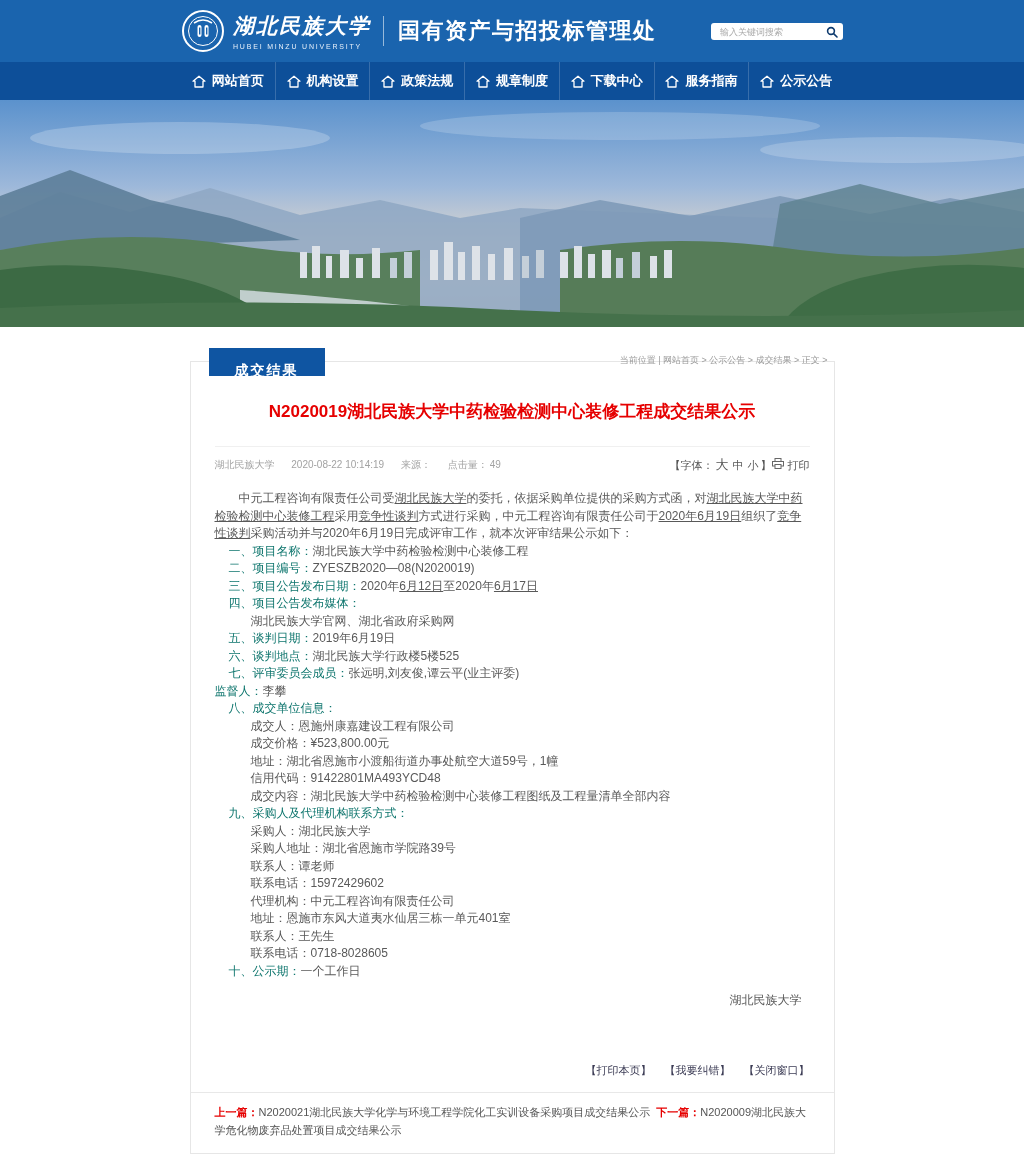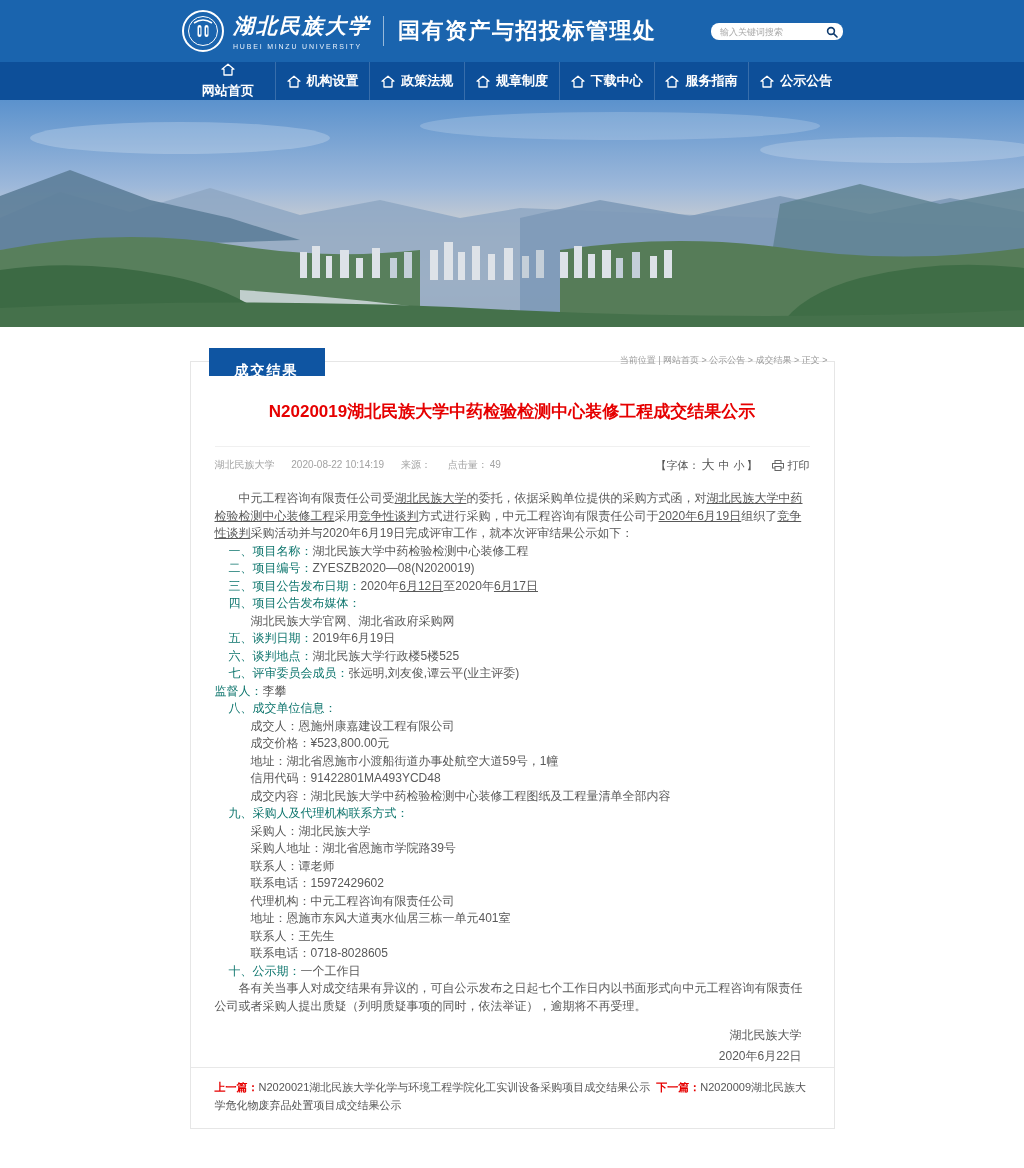--- a/index.html
+++ b/index.html
@@ -7,48 +7,48 @@
 
   
   .header { height: 62px; background: #1a64ae; }
   .header-inner { width: 662px; margin: 0 auto; height: 100%; display: flex; align-items: center; position: relative; }
   .logo-wrap { display: flex; align-items: center; cursor: pointer; }
   .logo-text { margin-left: 8px; }
   .logo-cn { font-family: "DejaVu Serif", serif; font-style: italic; font-weight: bold; font-size: 21px; color: #fff; letter-spacing: 2px; white-space: nowrap; }
   .logo-en { font-size: 7px; color: #e8f1fb; letter-spacing: 1.8px; margin-top: 3px; white-space: nowrap; }
   .v-divider { width: 1px; height: 30px; background: rgba(255,255,255,.55); margin: 0 14px 0 12px; }
   .site-title { font-size: 22px; color: #fff; font-weight: bold; letter-spacing: 1.5px; white-space: nowrap; }
-  .search { position: absolute; right: 0; top: 23px; width: 132px; height: 17px; background: #fff; border-radius: 8px; display: flex; align-items: center; padding: 0 5px 0 9px; }
+  .search { position: absolute; right: 0; top: 23px; width: 132px; height: 17px; background: #fff; border-radius: 3px; display: flex; align-items: center; padding: 0 5px 0 9px; }
   .search input { border: none; outline: none; font-size: 9px; color: #666; width: 100%; background: transparent; font-family: inherit; }
   .search input::placeholder { color: #aaa; }
   .search-btn { display: flex; align-items: center; cursor: pointer; }
 
   
   .nav { height: 38px; background: #0d4f99; }
   .nav-inner { width: 662px; margin: 0 auto; display: flex; height: 100%; }
   .nav-item { flex: 1; display: flex; align-items: center; justify-content: center; gap: 6px; color: #fff; font-size: 13px; font-weight: bold; cursor: pointer; border-left: 1px solid rgba(255,255,255,.18); text-decoration: none; white-space: nowrap; }
-  .nav-item:first-child { border-left: none; flex-direction: column; }
+  .nav-item:first-child { border-left: none; }
 
   
   .banner { height: 227px; overflow: hidden; line-height: 0; }
 
   
   .content-box { width: 645px; margin: 34px auto 0; border: 1px solid #e6e6e6; background: #fff; position: relative; }
   .tab { position: absolute; top: -14px; left: 18px; height: 28px; line-height: 28px; padding: 8px 26px; background: #0f55a2; color: #fff; font-size: 14px; font-weight: bold; letter-spacing: 2px; cursor: pointer; }
   .breadcrumb { position: absolute; top: -8px; right: 6px; font-size: 9px; color: #9a9a9a; cursor: pointer; }
 
   .article { padding: 38px 24px 0; }
   .article h1 { font-size: 17px; color: #e60000; text-align: center; font-weight: bold; line-height: 24px; }
   .meta-row { margin-top: 22px; border-top: 1px solid #f0f0f0; padding: 9px 0 8px; display: flex; justify-content: space-between; align-items: center; font-size: 10px; color: #a3a3a3; }
   .meta-left span { margin-right: 14px; }
   .meta-left .hits-label { margin-right: 2px; }
-  .meta-right { display: flex; align-items: center; gap: 14px; color: #555; font-size: 11px; }
+  .meta-right { display: flex; align-items: center; color: #555; font-size: 11px; }
   .font-sizes span.fs { cursor: pointer; margin: 0 2px; }
   .font-sizes .fs-big { font-size: 13px; }
-  .print-btn { display: flex; align-items: center; gap: 4px; cursor: pointer; color: #555; }
+  .print-btn { display: flex; gap: 4px; cursor: pointer; color: #555; }
 
   .body { margin-top: 8px; font-size: 12px; color: #595959; line-height: 17.5px; }
   .body p { margin: 0; }
   .p-indent { text-indent: 2em; }
   .item { padding-left: 14px; }
   .sub { padding-left: 36px; }
   .lbl { font-weight: normal; color: #0f766e; }
   .u { text-decoration: underline; }
 
   .sign-block { margin-top: 10px; text-align: right; padding-right: 8px; line-height: 21px; color: #595959; font-size: 12px; }
@@ -255,28 +255,31 @@
         <p class="sub">采购人：湖北民族大学</p>
         <p class="sub">采购人地址：湖北省恩施市学院路39号</p>
         <p class="sub">联系人：谭老师</p>
         <p class="sub">联系电话：15972429602</p>
         <p class="sub">代理机构：中元工程咨询有限责任公司</p>
         <p class="sub">地址：恩施市东风大道夷水仙居三栋一单元401室</p>
         <p class="sub">联系人：王先生</p>
         <p class="sub">联系电话：0718-8028605</p>
         <p class="item"><span class="lbl">十、公示期：</span><span>一个工作日</span></p>
 
-        <p class="p-indent">各有关当事人对成交结果有异议的，可自公示发布之日起七个工作日内以书面形式向中元工程咨询有限责任公司或者采购人提出质疑（列明质疑事项的同时，依法举证），逾期将不再受理。</p>
       </div>
 
       <div class="sign-block">
         <div>湖北民族大学</div>
-        <div>2020年6月22日</div>
-      </div>
-
+      </div>
+
+      <div class="actions">
+        <span>【打印本页】</span>
+        <span>【我要纠错】</span>
+        <span>【关闭窗口】</span>
+      </div>
     </div>
 
     <div class="prev-next">
       <span class="pn-label">上一篇：</span><a class="pn-link">N2020021湖北民族大学化学与环境工程学院化工实训设备采购项目成交结果公示</a><span class="pn-gap"></span><span class="pn-label">下一篇：</span><a class="pn-link">N2020009湖北民族大学危化物废弃品处置项目成交结果公示</a>
     </div>
   </div>
 
 </div>
 
 </body></html>

